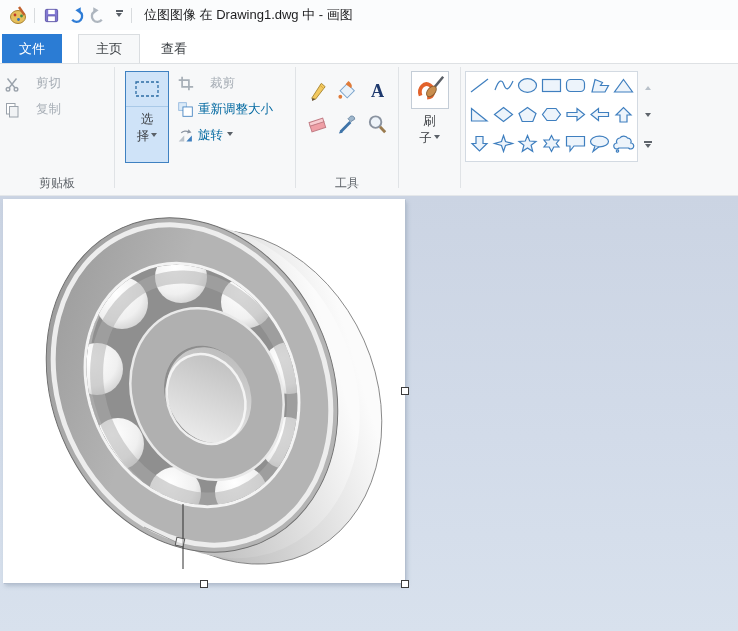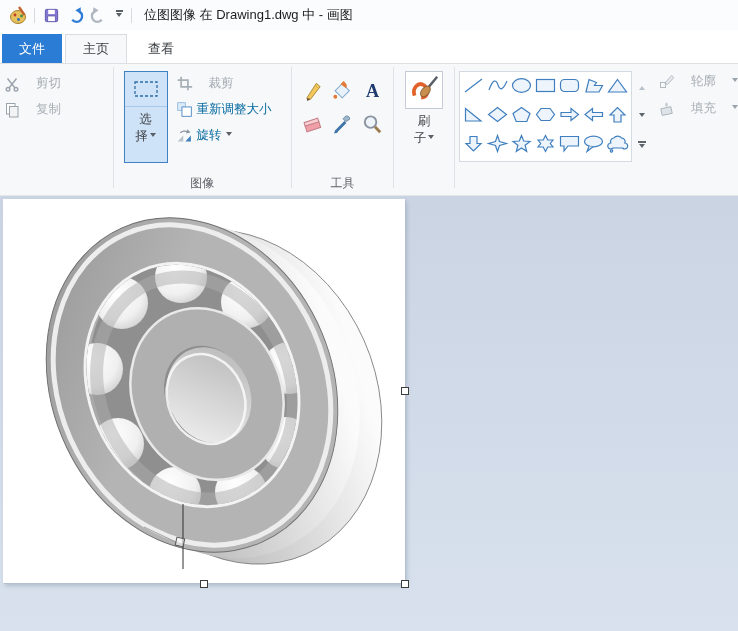--- a/index.html
+++ b/index.html
@@ -14,21 +14,21 @@
   .win-title{font-size:13px;color:#1d1d1f;margin-left:8px;white-space:nowrap;}
   .qat-dd{display:flex;flex-direction:column;align-items:center;width:16px;}
   .ddbar{width:7px;height:1.5px;background:#5a6068;margin-bottom:1.5px;}
   .tri-dn{width:0;height:0;border:3.5px solid transparent;border-top:4px solid #5a6068;}
   .tri-dn.lite{border-top-color:#9aa2ab;}
 
   
   .tabstrip{height:33px;background:#fff;display:flex;align-items:stretch;border-bottom:1px solid #dee1e4;}
   .tab{display:flex;align-items:center;padding:12px 17px;font-size:13px;color:#3f4347;margin-top:4px;}
   .tab.file{background:#2b7cd4;color:#fff;margin-left:2px;}
-  .tab.active{background:#f7f8f9;border:1px solid #dadde0;border-bottom:none;margin-left:3px;}
+  .tab.active{background:#f7f8f9;border:1px solid #dadde0;border-bottom:none;margin-left:16px;}
   .tab.plain{margin-left:4px;text-align:center;}
 
   
   .ribbon{height:131px;background:#f7f8f9;display:flex;border-bottom:1px solid #e4e7ea;}
   .rgroup{position:relative;height:100%;box-sizing:border-box;padding-top:7px;}
   .rgroup-label{position:absolute;bottom:3px;left:0;right:0;text-align:center;
                 font-size:12px;color:#5f646a;}
   .gsep{width:1px;height:121px;background:#e0e3e6;margin-top:3px;flex:none;}
 
   .g-clip{width:114px;display:flex;}
@@ -145,20 +145,21 @@
           <span>剪切</span>
         </div>
         <div class="srow disabled">
           <svg width="16" height="16" viewBox="0 0 16 16">
             <rect x="2.5" y="1.5" width="8.5" height="10.5" fill="#fff" stroke="#9aa2ab"></rect>
             <rect x="5.5" y="4.5" width="8.5" height="10.5" fill="#f1f3f5" stroke="#9aa2ab"></rect>
           </svg>
           <span>复制</span>
         </div>
       </div>
+      <div class="rgroup-label">剪贴板</div>
     </div>
     <div class="gsep"></div>
 
     <div class="rgroup g-image">
       <div class="selbtn">
         <span class="icon-part">
           <svg width="26" height="20" viewBox="0 0 26 20">
             <rect x="2" y="3" width="22" height="14" fill="none" stroke="#2e6da4" stroke-width="1.3" stroke-dasharray="3,2"></rect>
           </svg>
         </span>
@@ -189,21 +190,20 @@
           <svg width="17" height="17" viewBox="0 0 20 20">
             <path d="M5,7 A6,4.5 0 0 1 14,6" stroke="#8a93a0" fill="none" stroke-width="1.5"></path>
             <polygon points="13.5,2.5 17,6.5 12,7.5" fill="#8a93a0"></polygon>
             <polygon points="2,17 8.5,10 8.5,17" fill="#b9c1ca"></polygon>
             <polygon points="11,17 17.5,10 17.5,17" fill="#3f7fbf"></polygon>
           </svg>
           <span>旋转</span>
           <span class="tri-dn"></span>
         </div>
       </div>
-      <div class="rgroup-label">图像</div>
     </div>
     <div class="gsep"></div>
 
     <div class="rgroup g-tools">
       <div class="tools-grid" id="tools-grid">
           <div class="tool-cell">
             <svg width="23" height="23" viewBox="0 0 24 24">
               <polygon points="6,20 16,4.5 20,8 10,21" fill="#f3c95f" stroke="#a98938"></polygon>
               <polygon points="6,20 10,21 6.5,23" fill="#6b5536"></polygon>
               <line x1="14.5" y1="6.5" x2="18" y2="9.5" stroke="#d9a93f"></line>
@@ -336,38 +336,20 @@
       <div class="shape-scroll">
         <div class="sbtn">
             <span class="tri-up-s"></span>
           </div>
         <div class="sbtn">
             <span class="tri-dn-s"></span>
           </div>
         <div class="sbtn">
           <span class="morebar"></span>
           <span class="tri-dn-s"></span>
-        </div>
-      </div>
-      <div class="of-col">
-        <div class="srow disabled">
-          <svg width="17" height="17" viewBox="0 0 20 20">
-            <rect x="3" y="11" width="6" height="6" fill="none" stroke="#a7afb7"></rect>
-            <path d="M8,12 L16,3 L18.5,5.5 L11,13.5 Z" fill="#e8ecf0" stroke="#a7afb7"></path>
-          </svg>
-          <span>轮廓</span>
-          <span class="tri-dn lite"></span>
-        </div>
-        <div class="srow disabled">
-          <svg width="17" height="17" viewBox="0 0 20 20">
-            <rect x="4" y="9" width="12" height="8" transform="rotate(-12 10 13)" fill="#dfe4e9" stroke="#a7afb7"></rect>
-            <path d="M10,2.5 q3.2,3.2 0,5.5 q-3.2,-2.3 0,-5.5" fill="#c3cad2"></path>
-          </svg>
-          <span>填充</span>
-          <span class="tri-dn lite"></span>
         </div>
       </div>
     </div>
   </div>
 
   <div class="workarea">
     <div class="canvas">
       <svg class="bearing" width="366" height="356" viewBox="0 0 366 356">
         <defs>
           <linearGradient id="sideGrad" x1="0" y1="0" x2="1" y2="0.15">

